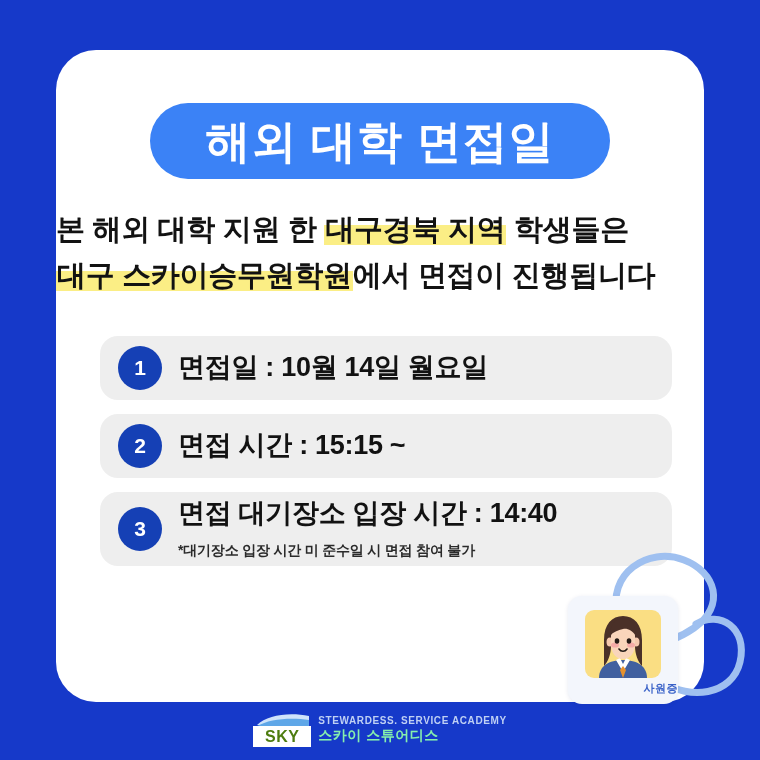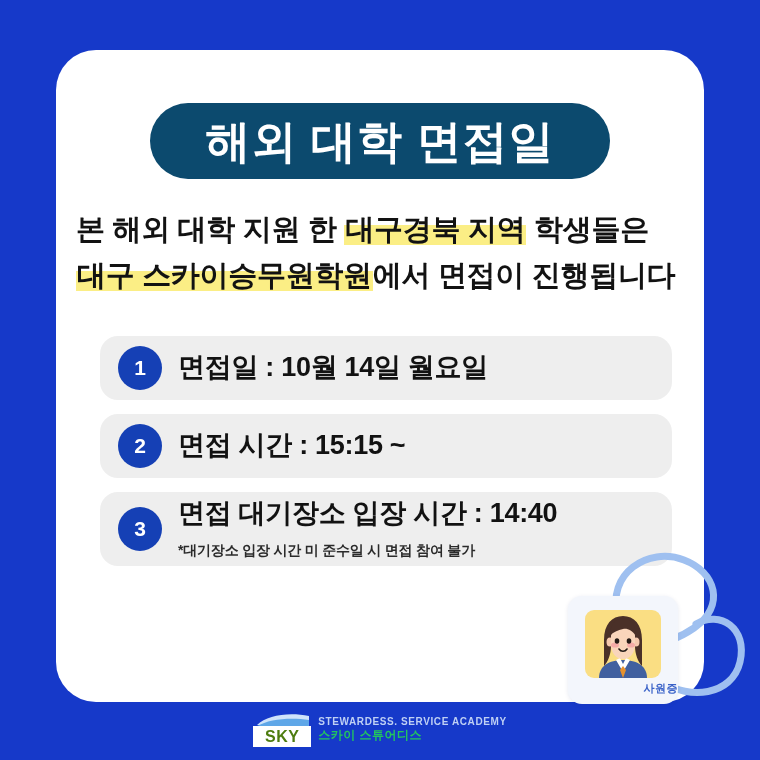--- a/index.html
+++ b/index.html
@@ -35,21 +35,21 @@
     overflow: visible;
   }
 
   
   #title-pill {
     position: absolute;
     left: 150px;
     top: 103px;
     width: 460px;
     height: 76px;
-    background: #0c4a6e;
+    background: #3b82f6;
     border-radius: 38px;
     display: flex;
     align-items: center;
     justify-content: center;
   }
   #title-text {
     color: #FFFFFF;
     font-size: 45px;
     font-weight: bold;
     letter-spacing: 1px;
@@ -57,21 +57,20 @@
     white-space: nowrap;
   }
 
   
   #subtitle {
     position: absolute;
     left: 56px;
     top: 206px;
     width: 540px;
     text-align: center;
-    padding-left: 20px;
   }
   .sub-line {
     font-size: 29px;
     font-weight: bold;
     color: #121212;
     line-height: 46px;
     white-space: nowrap;
     letter-spacing: -0.3px;
   }
   .hl {
@@ -224,23 +223,23 @@
     justify-content: center;
   }
   #logo-eng {
     font-size: 10px;
     font-weight: bold;
     color: #BFD0F4;
     letter-spacing: 0.6px;
     line-height: 1.2;
   }
   #logo-kor {
-    font-size: 12px;
-    font-weight: bold;
-    color: #22c55e;
+    font-size: 14px;
+    font-weight: bold;
+    color: #86efac;
     letter-spacing: 0.5px;
     line-height: 1.2;
   }
 </style>
 </head>
 <body>
 
 <div id="poster">
 
   <div id="card"></div>

